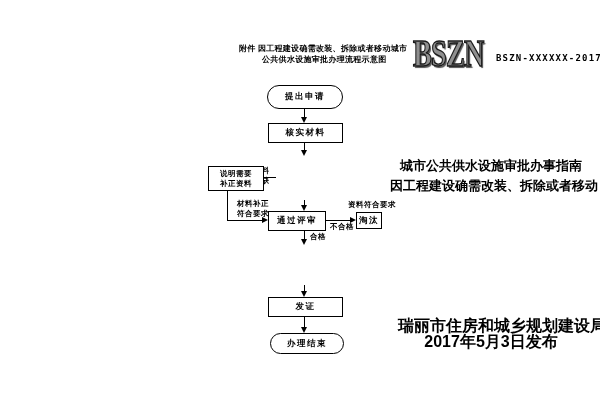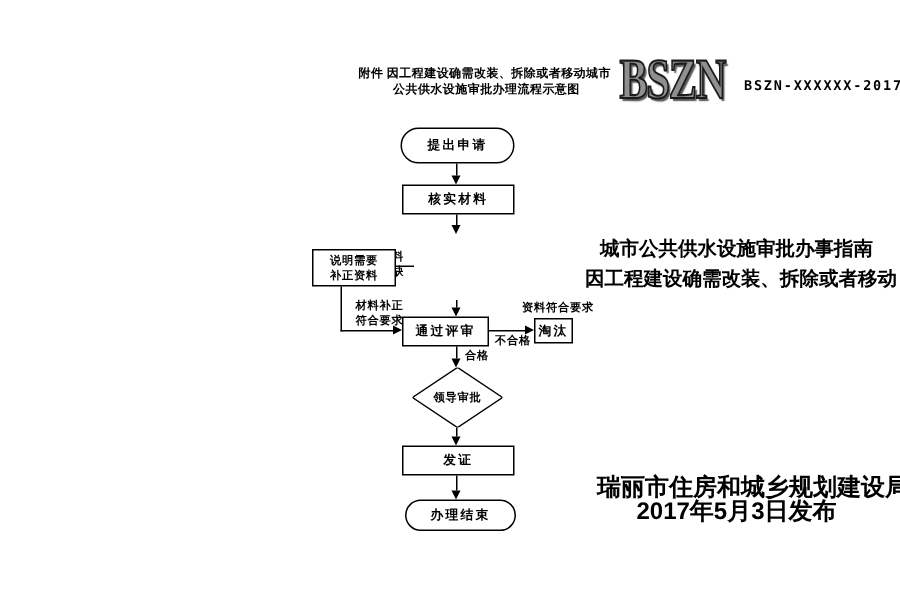--- a/index.html
+++ b/index.html
@@ -95,26 +95,20 @@
   <div class="abs hline" style="left:326px;top:220px;width:24px;"></div>
   <div class="abs ah-right" style="left:350px;top:217px;"></div>
   <div class="abs lbl" style="left:330px;top:222px;">不合格</div>
 
   <div class="abs node" style="left:356px;top:212px;width:26px;height:17px;">淘汰</div>
 
   <div class="abs vline" style="left:304px;top:231px;height:8px;"></div>
   <div class="abs ah-down" style="left:301px;top:239px;"></div>
   <div class="abs lbl" style="left:310px;top:232px;">合格</div>
 
-  <div class="dwrap" style="left:275px;top:245px;width:60px;height:40px;">
-    <svg width="60" height="40" viewBox="0 0 60 40">
-      <polygon points="30,0 60,20 30,40 0,20" fill="#ffffff" stroke="#000000" stroke-width="1"></polygon>
-    </svg>
-    <div class="dtext">领导审批</div>
-  </div>
 
   <div class="abs vline" style="left:304px;top:285px;height:6px;"></div>
   <div class="abs ah-down" style="left:301px;top:291px;"></div>
 
   <div class="abs node" style="left:268px;top:297px;width:75px;height:20px;">发证</div>
 
   <div class="abs vline" style="left:304px;top:317px;height:10px;"></div>
   <div class="abs ah-down" style="left:301px;top:327px;"></div>
 
   <div class="abs node stadium" style="left:270px;top:333px;width:74px;height:21px;border-radius:11px;">办理结束</div>

